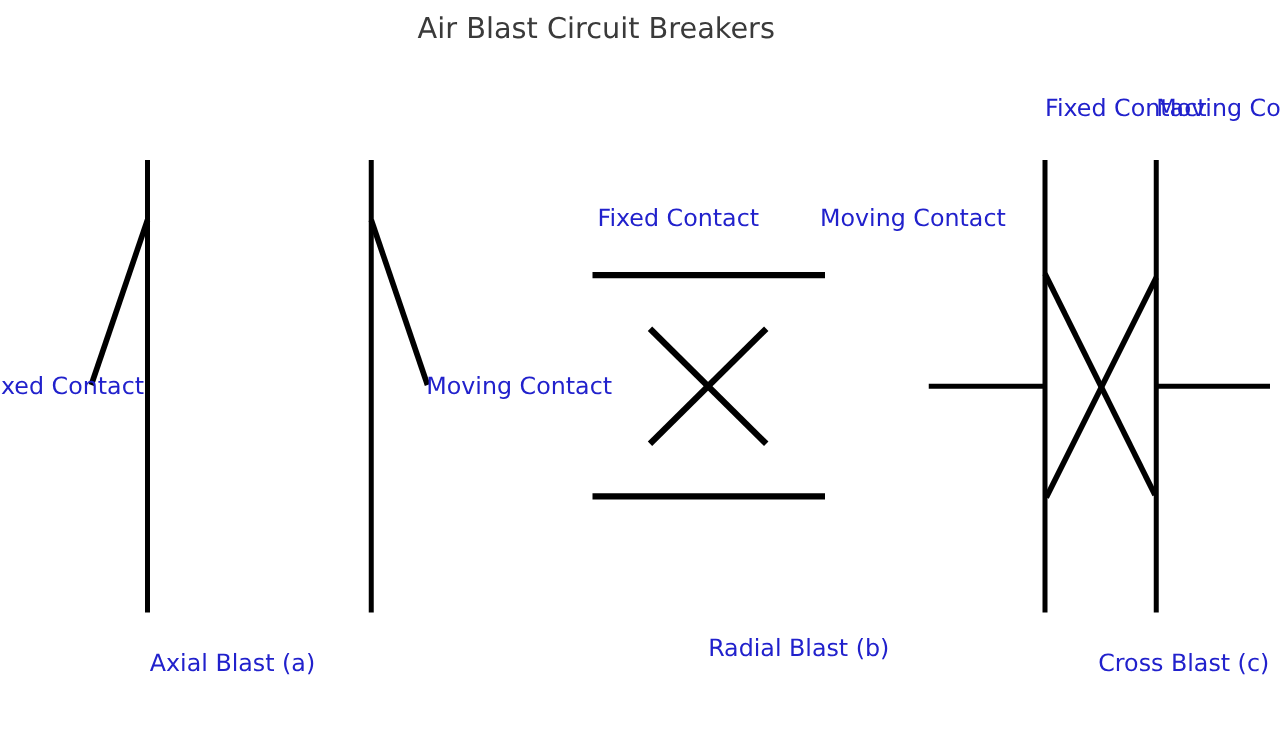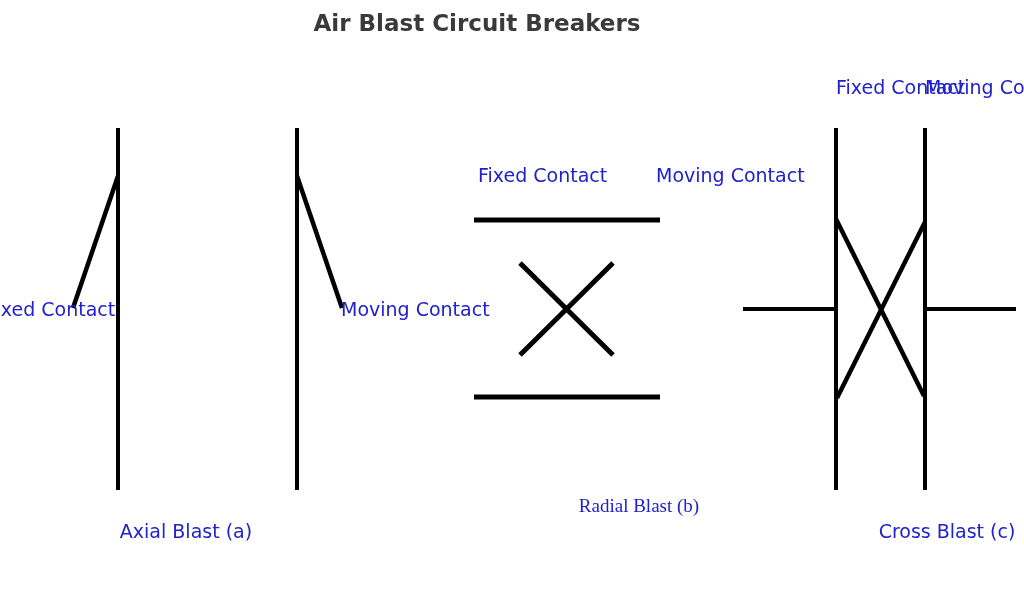--- a/index.html
+++ b/index.html
@@ -18,21 +18,21 @@
     position: relative;
     width: 1024px; height: 590px;
     overflow: hidden;
     background: var(--bg-color);
   }
   .figure-title {
     position: absolute;
     left: 477px; top: 9px;
     transform: translateX(-50%);
     font-size: 23px;
-    font-weight: bold;
+    font-weight: normal;
     color: var(--title-color);
     white-space: nowrap;
     line-height: 1.25;
   }
   .lbl {
     position: absolute;
     font-size: 19px;
     color: var(--label-color);
     white-space: nowrap;
     line-height: 1;
@@ -73,19 +73,19 @@
       <line x1="925" y1="309" x2="1016" y2="309" stroke-width="4"></line>
     </g>
   </svg>
 
   <div class="lbl" style="left:-14px; top:300px;">Fixed Contact</div>
   <div class="lbl" style="left:341px; top:300px;">Moving Contact</div>
   <div class="lbl caption" style="left:186px; top:522px;">Axial Blast (a)</div>
 
   <div class="lbl" style="left:478px; top:166px;">Fixed Contact</div>
   <div class="lbl" style="left:656px; top:166px;">Moving Contact</div>
-  <div class="lbl caption" style="left:639px; top:496px;font-family:Liberation Serif, serif;">Radial Blast (b)</div>
+  <div class="lbl caption" style="left:639px; top:510px;">Radial Blast (b)</div>
 
   <div class="lbl" style="left:836px; top:78px;">Fixed Contact</div>
   <div class="lbl" style="left:925px; top:78px;">Moving Contact</div>
   <div class="lbl caption" style="left:947px; top:522px;">Cross Blast (c)</div>
 
 </div>
 
 </body></html>

